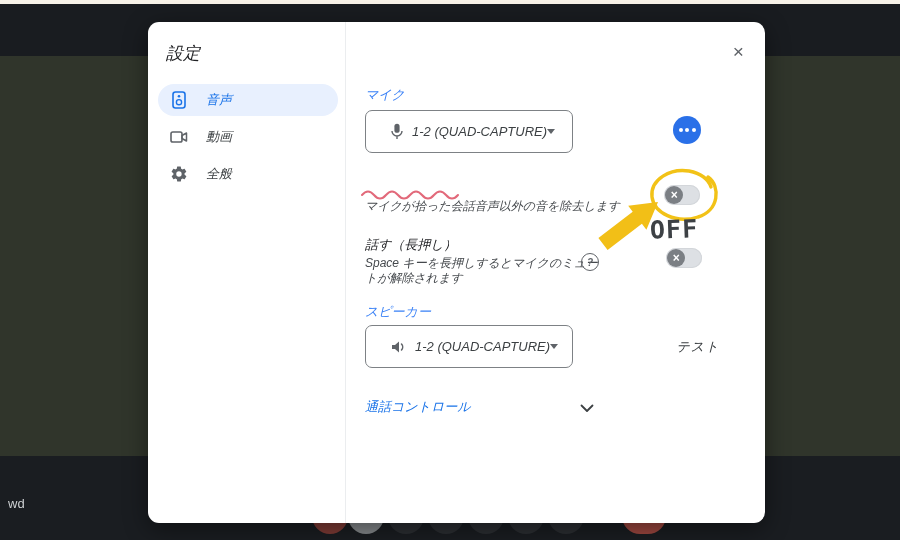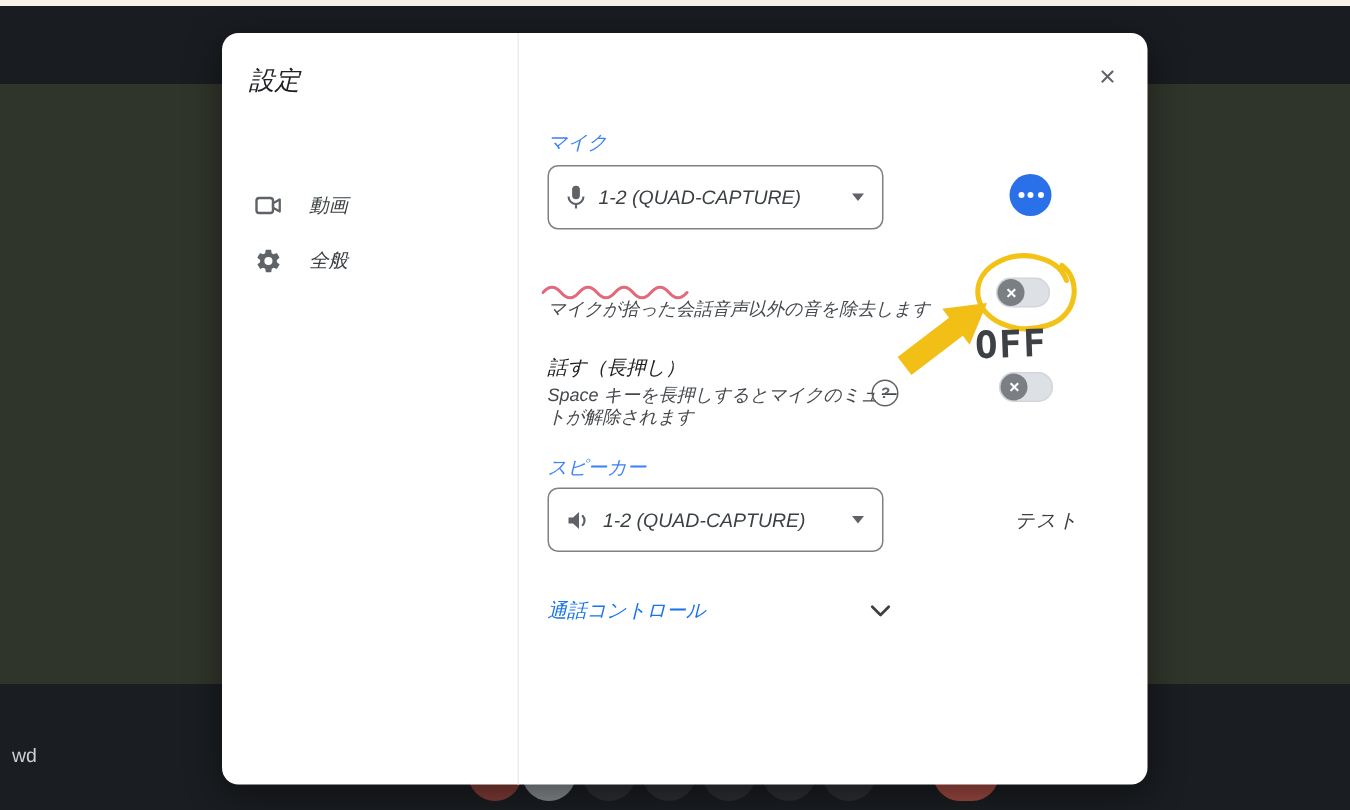--- a/index.html
+++ b/index.html
@@ -31,22 +31,22 @@
   .side-item.selected{background:#e8f0fe;}
   .side-icon{width:18px;height:18px;margin-left:12px;display:flex;align-items:center;justify-content:center;color:#5f6368;}
   .side-item.selected .side-icon{color:#1a73e8;}
   .side-label{margin-left:18px;font-size:13px;color:#3c4043;}
   .side-item.selected .side-label{color:#1a73e8;}
   .cc-box{width:15px;height:11px;border:1.5px solid currentColor;border-radius:2px;font-size:7px;font-weight:bold;
           display:flex;align-items:center;justify-content:center;letter-spacing:.5px;}
 
   
   .field-label{position:absolute;left:217px;font-size:13px;color:#3b82f6;font-weight:500;}
-  .select-box{position:absolute;left:217px;width:224px;height:43px;border:1px solid #7d8185;border-radius:7px;
-              display:flex;align-items:center;padding:0 12px;box-sizing:border-box;cursor:pointer;background:#fff;}
+  .select-box{position:absolute;left:217px;width:208px;height:43px;border:1px solid #7d8185;border-radius:7px;
+              display:flex;align-items:center;padding:0 25px;box-sizing:border-box;cursor:pointer;background:#fff;}
   .select-text{font-size:13px;color:#3c4043;margin-left:9px;white-space:nowrap;}
   .caret{margin-left:auto;width:0;height:0;border-left:4.5px solid transparent;border-right:4.5px solid transparent;
          border-top:5px solid #5f6368;}
   .section-title{position:absolute;left:217px;font-size:13px;color:#202124;font-weight:500;}
   .section-desc{position:absolute;left:217px;font-size:12px;color:#45494d;line-height:15px;}
   .mic-level{position:absolute;left:525px;top:94px;width:28px;height:28px;border-radius:50%;background:#2a70e8;
              display:flex;align-items:center;justify-content:center;gap:2.5px;}
   .mic-level i{width:4px;height:4px;border-radius:2px;background:#fff;}
   .toggle{position:absolute;width:36px;height:20px;border-radius:10px;background:#dde0e4;box-shadow:inset 0 0 0 1px #d3d6da;cursor:pointer;}
   .knob{position:absolute;left:1px;top:1px;width:18px;height:18px;border-radius:50%;background:#7b7f84;
@@ -81,20 +81,30 @@
   <div class="ctl-btn ctl-dark" style="left:468px"></div>
   <div class="ctl-btn ctl-dark" style="left:508px"></div>
   <div class="ctl-btn ctl-dark" style="left:548px"></div>
   <div class="ctl-btn ctl-red2"></div>
 
   <div class="dialog">
     <div class="dialog-title">設定</div>
     <div class="close-btn">×</div>
     <div class="v-divider"></div>
 
+    <div class="side-item selected" style="top:62px">
+      <span class="side-icon">
+        <svg width="16" height="18" viewBox="0 0 16 18">
+            <rect x="2" y="1" width="12" height="16" rx="2.5" fill="none" stroke="currentColor" stroke-width="1.6"></rect>
+            <circle cx="8" cy="5.2" r="1.3" fill="currentColor"></circle>
+            <circle cx="8" cy="11.2" r="2.6" fill="none" stroke="currentColor" stroke-width="1.4"></circle>
+          </svg>
+      </span>
+      <span class="side-label">音声</span>
+    </div>
     <div class="side-item" style="top:99px">
       <span class="side-icon">
         <svg width="18" height="14" viewBox="0 0 18 14">
             <rect x="1" y="2" width="11" height="10" rx="1.8" fill="none" stroke="currentColor" stroke-width="1.6"></rect>
             <path d="M12 5.5 L16.5 3 V11 L12 8.5 Z" fill="none" stroke="currentColor" stroke-width="1.5" stroke-linejoin="round"></path>
           </svg>
       </span>
       <span class="side-label">動画</span>
     </div>
     <div class="side-item" style="top:136px">

